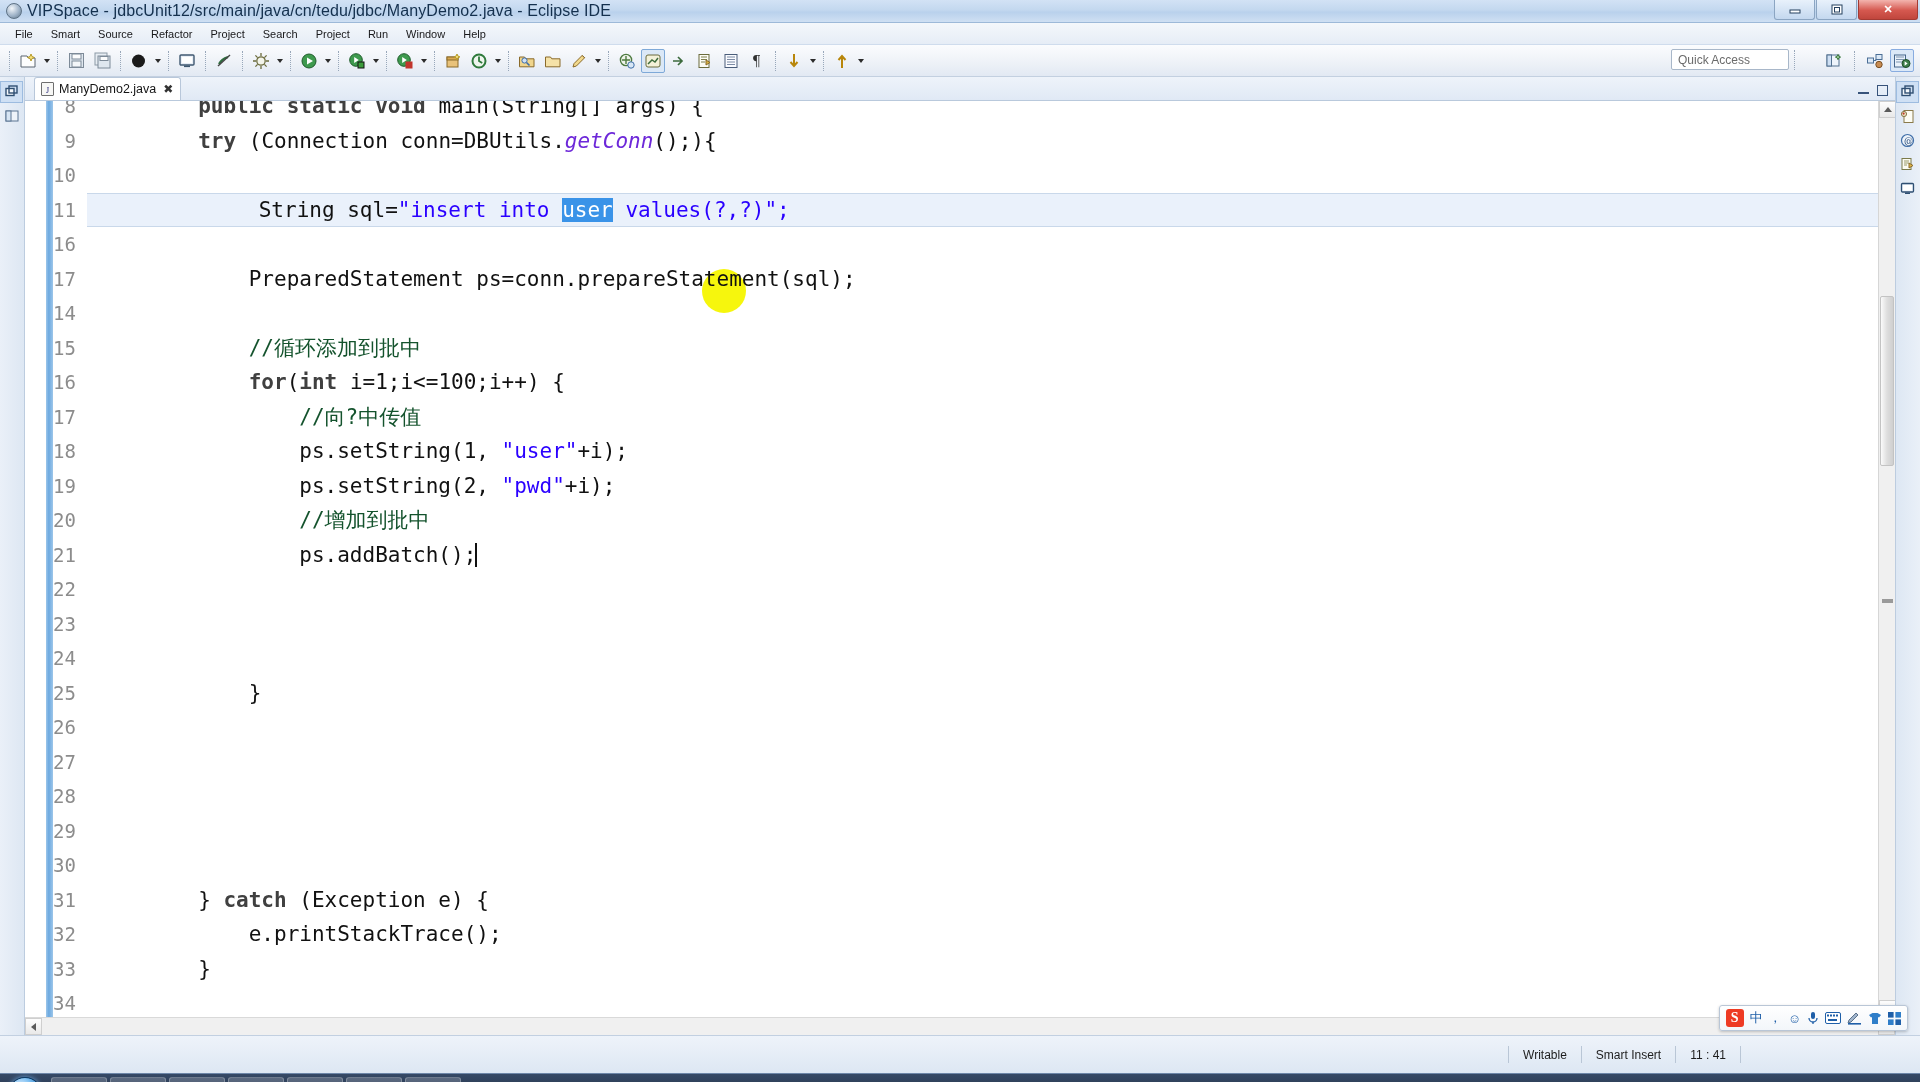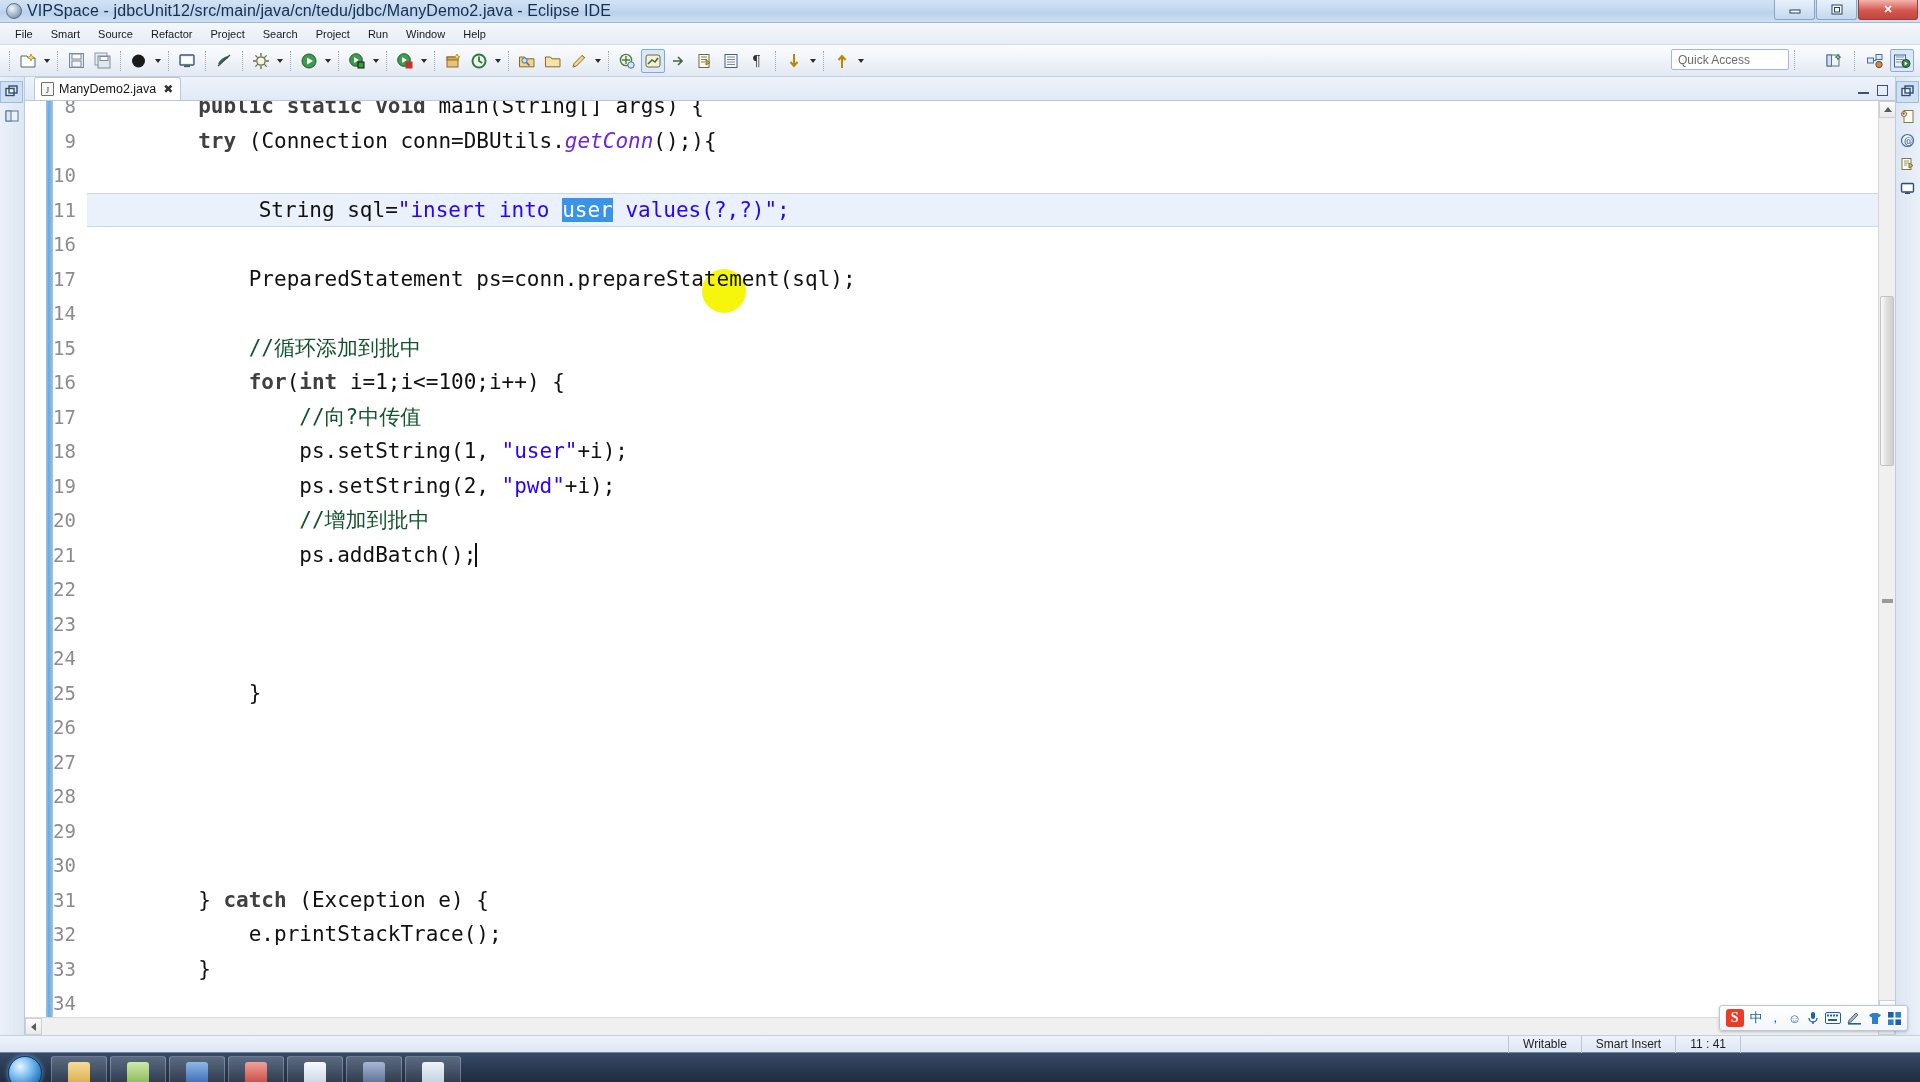--- a/index.html
+++ b/index.html
@@ -307,21 +307,21 @@
     background: #ee3b24; color: #fff;
     border-radius: 3px;
     font-family: "Liberation Serif", serif;
     font-weight: bold; font-size: 14px;
     display: flex; align-items: center; justify-content: center;
   }
   #imebar .ii { font-size: 13px; color: #1f5fa8; }
 
   
   #statusbar {
-    height: 17px;
+    height: 38px;
     background: linear-gradient(to bottom, #eef3fa, #dde7f3);
     border-top: 1px solid #c2d0e1;
     display: flex; align-items: center;
     font-size: 12px; color: #1d1d1d;
     position: relative;
   }
   .sb-cell {
     padding: 0 14px; height: 17px;
     display: flex; align-items: center;
     border-left: 1px solid #b9c6d6;

